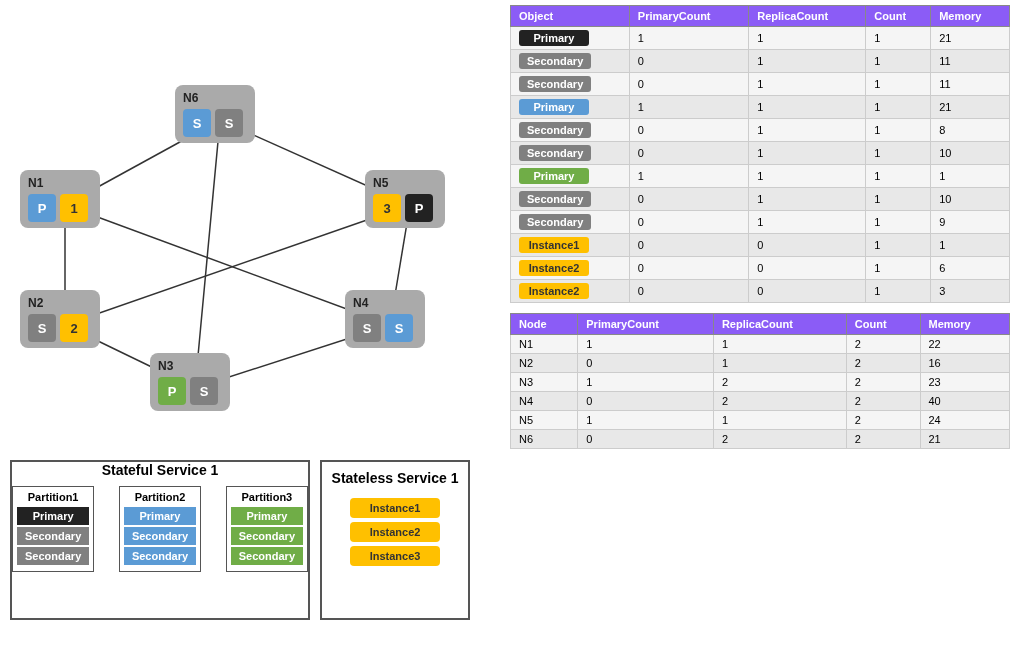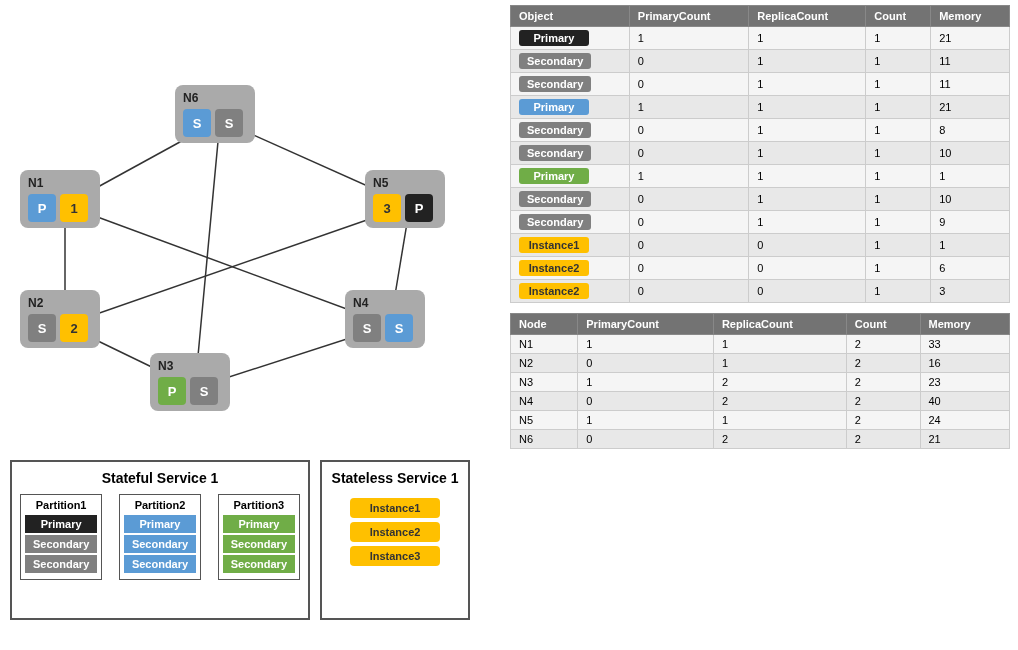--- a/index.html
+++ b/index.html
@@ -30,21 +30,21 @@
     .badge-green { background: #70ad47; }
     .badge-gray { background: #808080; }
 
     
     #legend-area { position: absolute; left: 0; top: 450px; width: 490px; height: 200px; }
 
     .legend-outer {
       position: absolute;
       left: 10px; top: 10px;
       border: 2px solid #555;
-      padding: 8px;
+      padding: 0;
       width: 300px;
       min-height: 160px;
     }
     .legend-title { text-align: center; font-size: 14px; font-weight: bold; margin-bottom: 8px; }
     .legend-partitions { display: flex; gap: 8px; justify-content: space-between; }
     .partition-col { display: flex; flex-direction: column; gap: 0; border: 1.5px solid #555; padding: 4px; min-width: 80px; }
     .partition-title { font-size: 11px; font-weight: bold; text-align: center; margin-bottom: 4px; }
     .partition-item {
       padding: 3px 8px;
       margin-bottom: 2px;
@@ -77,21 +77,21 @@
       border-radius: 4px;
       width: 90px;
       text-align: center;
     }
 
     
     #tables-area { position: absolute; left: 510px; top: 5px; width: 500px; }
 
     table { border-collapse: collapse; width: 100%; margin-bottom: 10px; }
     th {
-      background: #737373;
+      background: #8b5cf6;
       color: white;
       padding: 4px 8px;
       text-align: left;
       font-size: 11px;
       border: 1px solid #888;
     }
     td {
       padding: 3px 8px;
       font-size: 11px;
       border: 1px solid #ccc;
@@ -315,21 +315,21 @@
           <th>Count</th>
           <th>Memory</th>
         </tr>
     </thead>
     <tbody id="node-body">
         <tr>
           <td>N1</td>
           <td>1</td>
           <td>1</td>
           <td>2</td>
-          <td>33</td>
+          <td>22</td>
         </tr>
         <tr>
           <td>N2</td>
           <td>0</td>
           <td>1</td>
           <td>2</td>
           <td>16</td>
         </tr>
         <tr>
           <td>N3</td>

